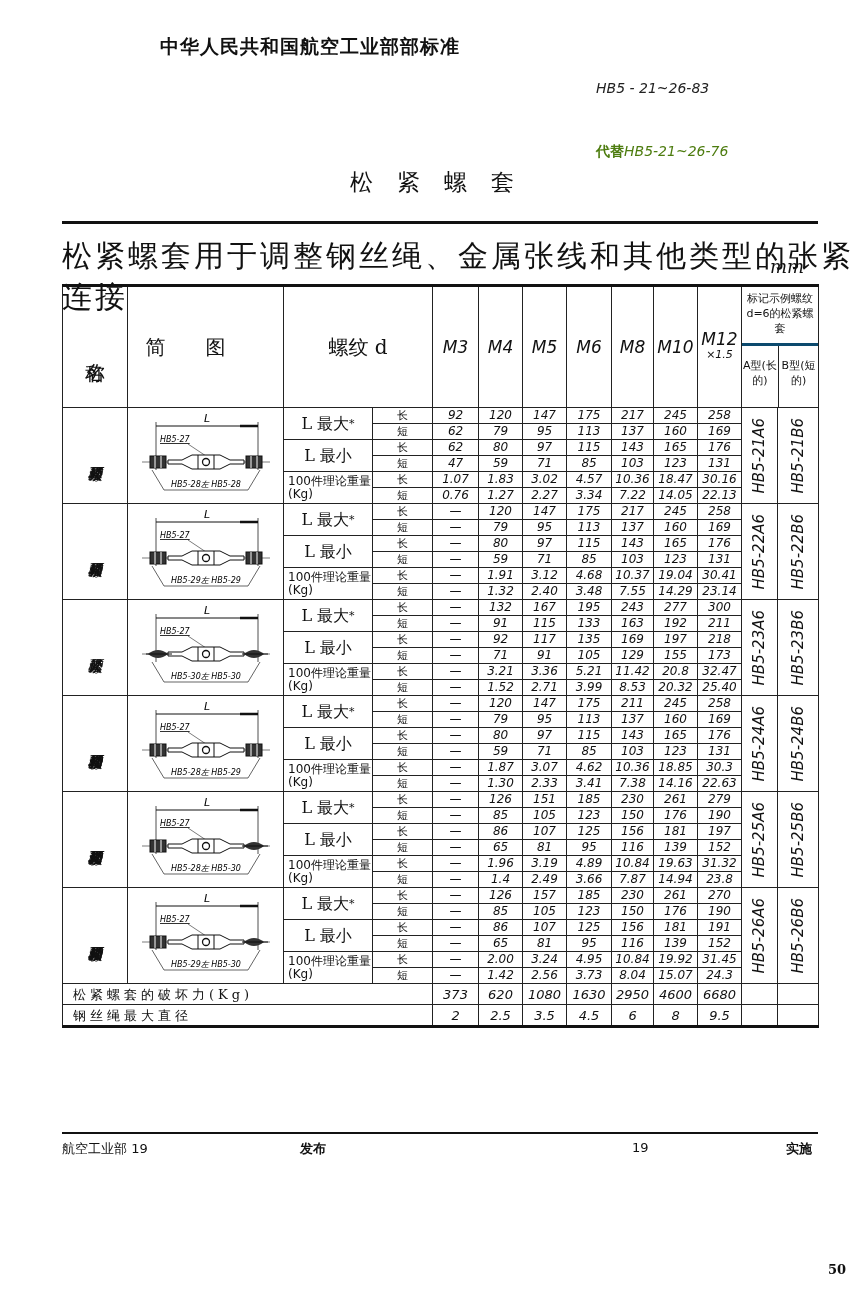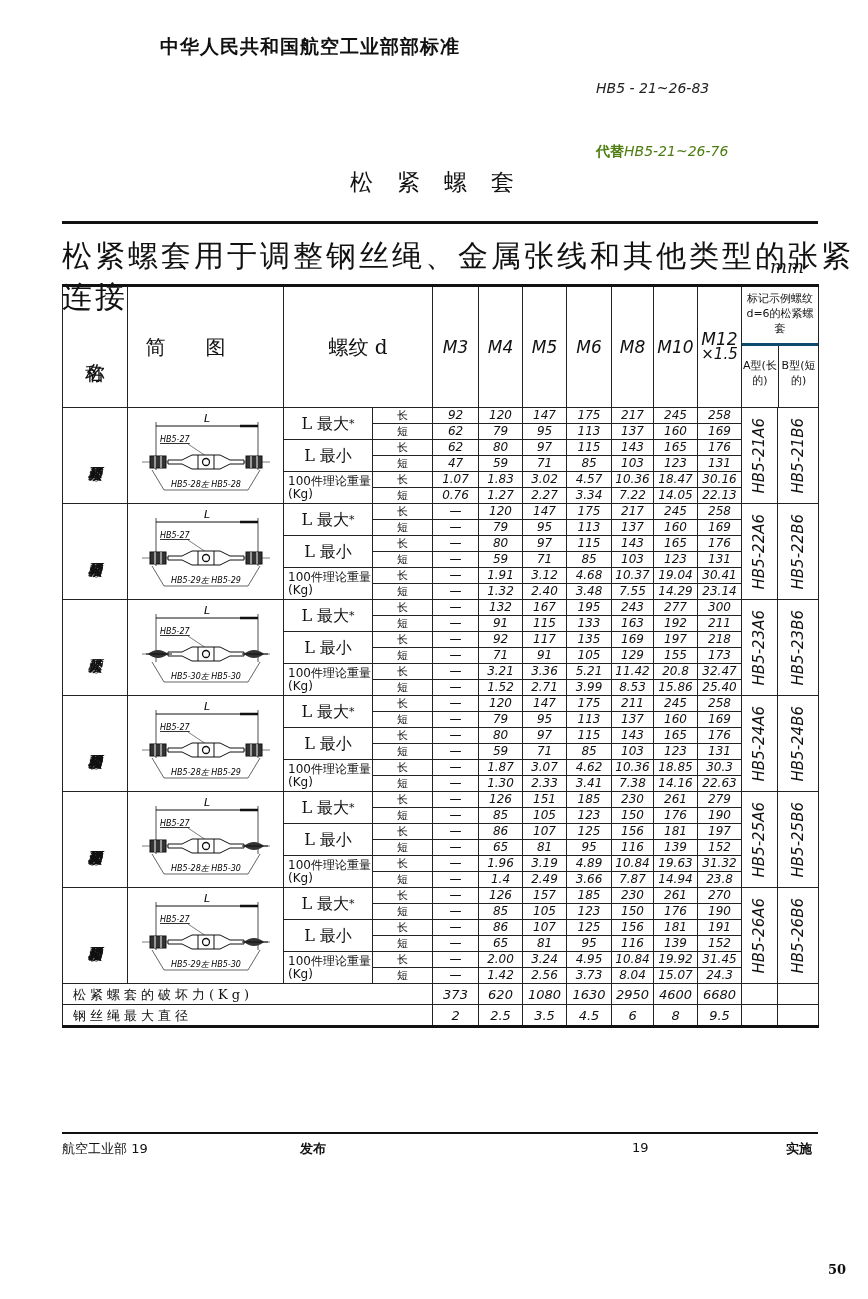--- a/index.html
+++ b/index.html
@@ -79,21 +79,21 @@
       <td class="hdr-diag">简图</td>
       <td class="hdr-thread" colspan="2">螺纹 d</td>
       <td class="hdr-m">M3</td>
       <td class="hdr-m">M4</td>
       <td class="hdr-m">M5</td>
       <td class="hdr-m">M6</td>
       <td class="hdr-m">M8</td>
       <td class="hdr-m">M10</td>
       <td class="hdr-m">
           <div>M12</div>
-          <div style="font-size:15px">×1.5</div>
+          <div style="font-size:11px">×1.5</div>
         </td>
       <td colspan="2" style="padding:0">
         <div class="hdr-note" style="border-bottom:3px solid #0c4a6e;padding:4px 2px;height:48px">标记示例螺纹d=6的松紧螺套</div>
         <div style="display:flex;height:61px">
           <div class="hdr-note" style="flex:0 0 36px;border-right:1px solid #222;padding-top:12px">A型(长的)</div>
           <div class="hdr-note" style="flex:1;padding-top:12px">B型(短的)</div>
         </div>
       </td>
     </tr>
   <tr>
@@ -372,21 +372,21 @@
         <td>20.8</td>
         <td>32.47</td>
       </tr>
       <tr>
         <td class="ls">短</td>
         <td>—</td>
         <td>1.52</td>
         <td>2.71</td>
         <td>3.99</td>
         <td>8.53</td>
-        <td>15.86</td>
+        <td>20.32</td>
         <td>25.40</td>
       </tr>
       <tr>
         <td rowspan="6">
           <div class="vtext">套环和轴用耳环松紧螺套</div>
         </td>
         <td rowspan="6" class="diag">
           <svg width="140" height="92" viewBox="0 0 140 92">
             <line x1="20" y1="12" x2="20" y2="60" stroke="#222" stroke-width="0.8"></line>
             <line x1="122" y1="12" x2="122" y2="60" stroke="#222" stroke-width="0.8"></line>

